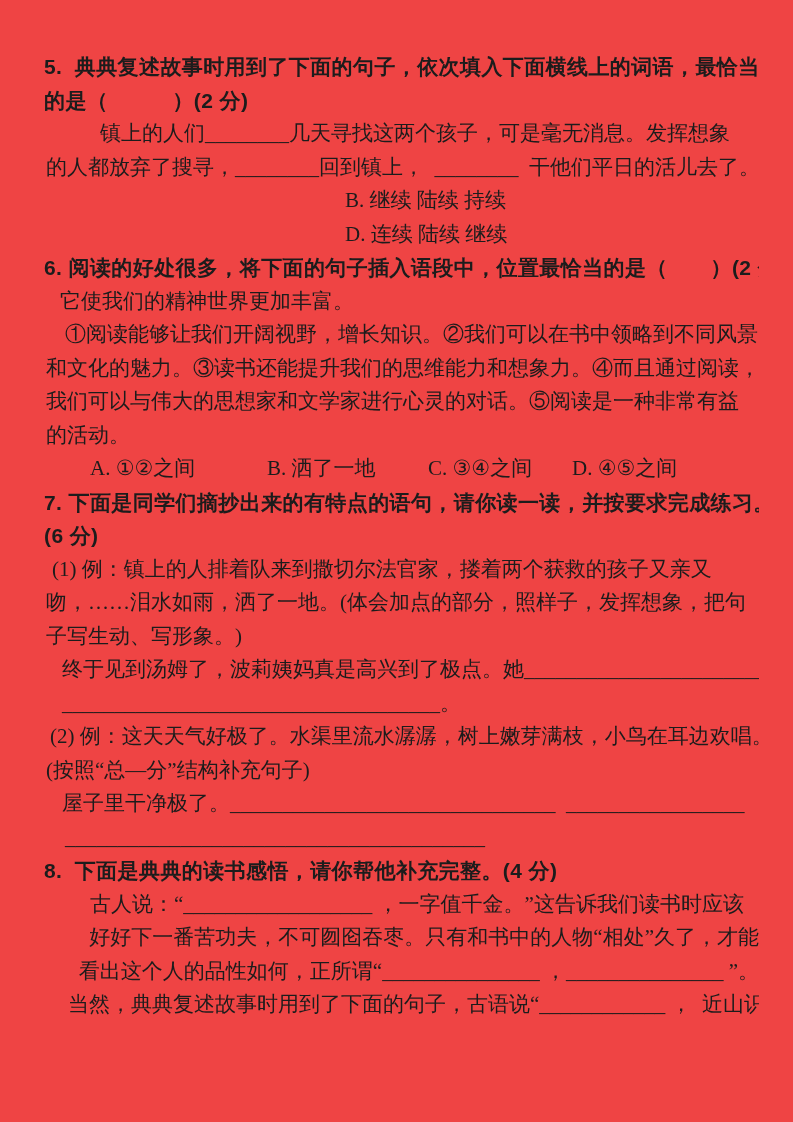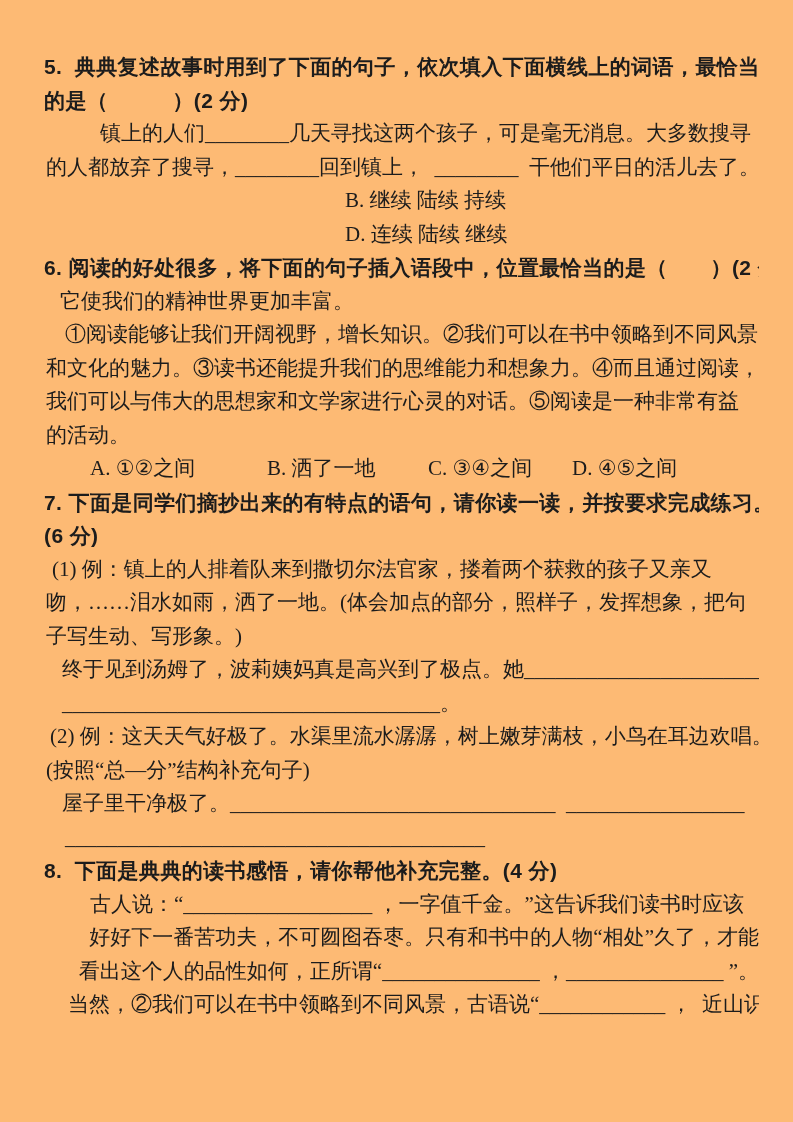--- a/index.html
+++ b/index.html
@@ -7,21 +7,21 @@
   body {
     background: #ffffff;
     color: #1c1c1c;
     font-family: "Liberation Serif", serif;
     overflow: hidden;
   }
   .page {
     width: 793px;
     height: 1122px;
     padding: 50px 34px 0 44px;
-    background: #fdba74;
+    background: #ef4444;
   }
   .line {
     display: block;
     line-height: 33.5px;
     height: 33.5px;
     white-space: pre;
     font-size: 21px;
     overflow: hidden;
   }
   
@@ -56,21 +56,21 @@
   .pl56 { padding-left: 56px; }
 </style>
 </head>
 <body>
 
 <div class="page">
 
   <section>
     <p class="line h">5.  典典复述故事时用到了下面的句子，依次填入下面横线上的词语，最恰当</p>
     <p class="line h">的是（　　　）(2 分)</p>
-    <p class="line b pl56">镇上的人们________几天寻找这两个孩子，可是毫无消息。大多数搜寻</p>
+    <p class="line b pl56">镇上的人们________几天寻找这两个孩子，可是毫无消息。发挥想象</p>
     <p class="line b pl2">的人都放弃了搜寻，________回到镇上，  ________  干他们平日的活儿去了。</p>
     <div class="line b opts q5opts">
       <span class="opt c0">A. 连续 陆续 持续</span>
       <span class="opt">B. 继续 陆续 持续</span>
     </div>
     <div class="line b opts q5opts">
       <span class="opt c0">C. 持续 继续 连续</span>
       <span class="opt">D. 连续 陆续 继续</span>
     </div>
   </section>
@@ -102,16 +102,16 @@
     <p class="line b pl2">(按照“总—分”结构补充句子)</p>
     <p class="line b pl18">屋子里干净极了。_______________________________  _________________</p>
     <p class="line b pl21">________________________________________</p>
   </section>
 
   <section>
     <p class="line h">8.  下面是典典的读书感悟，请你帮他补充完整。(4 分)</p>
     <p class="line b pl46">古人说：“__________________ ，一字值千金。”这告诉我们读书时应该</p>
     <p class="line b pl24">好好下一番苦功夫，不可囫囵吞枣。只有和书中的人物“相处”久了，才能</p>
     <p class="line b pl24">看出这个人的品性如何，正所谓“_______________ ，_______________ ”。</p>
-    <p class="line b pl24">当然，②我们可以在书中领略到不同风景，古语说“____________ ，  近山识</p>
+    <p class="line b pl24">当然，典典复述故事时用到了下面的句子，古语说“____________ ，  近山识</p>
   </section>
 
 </div>
 
 </body></html>

